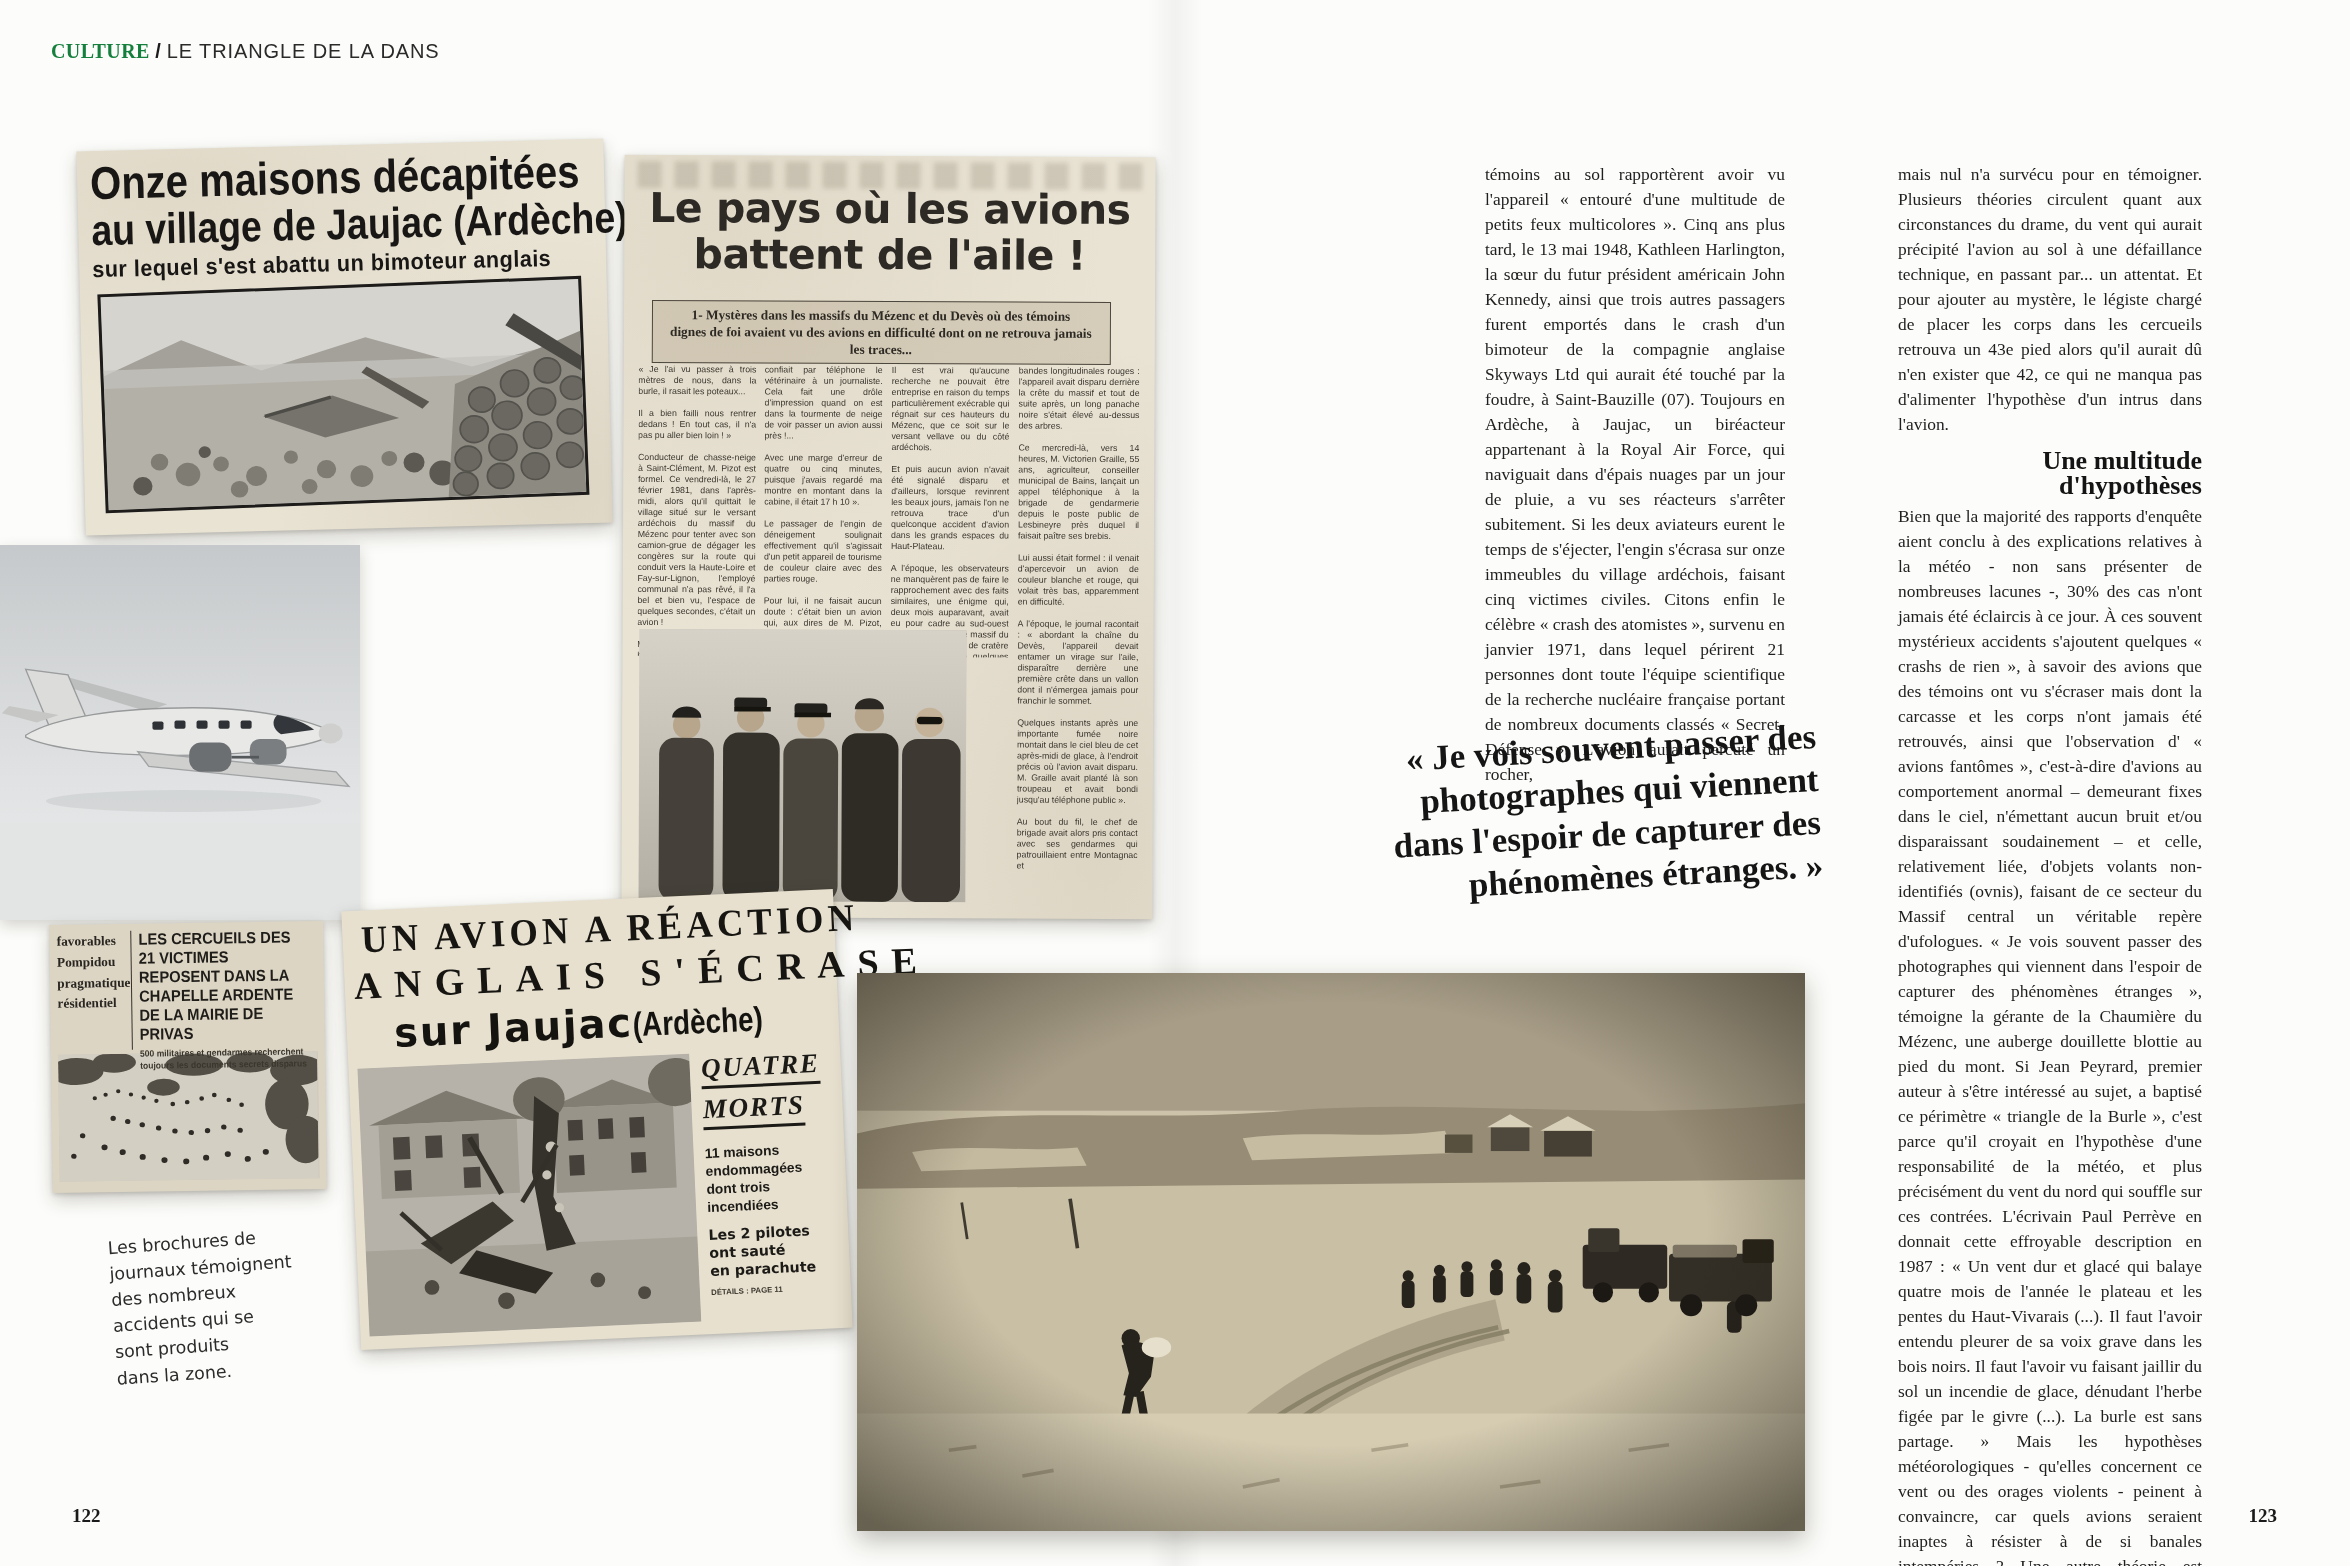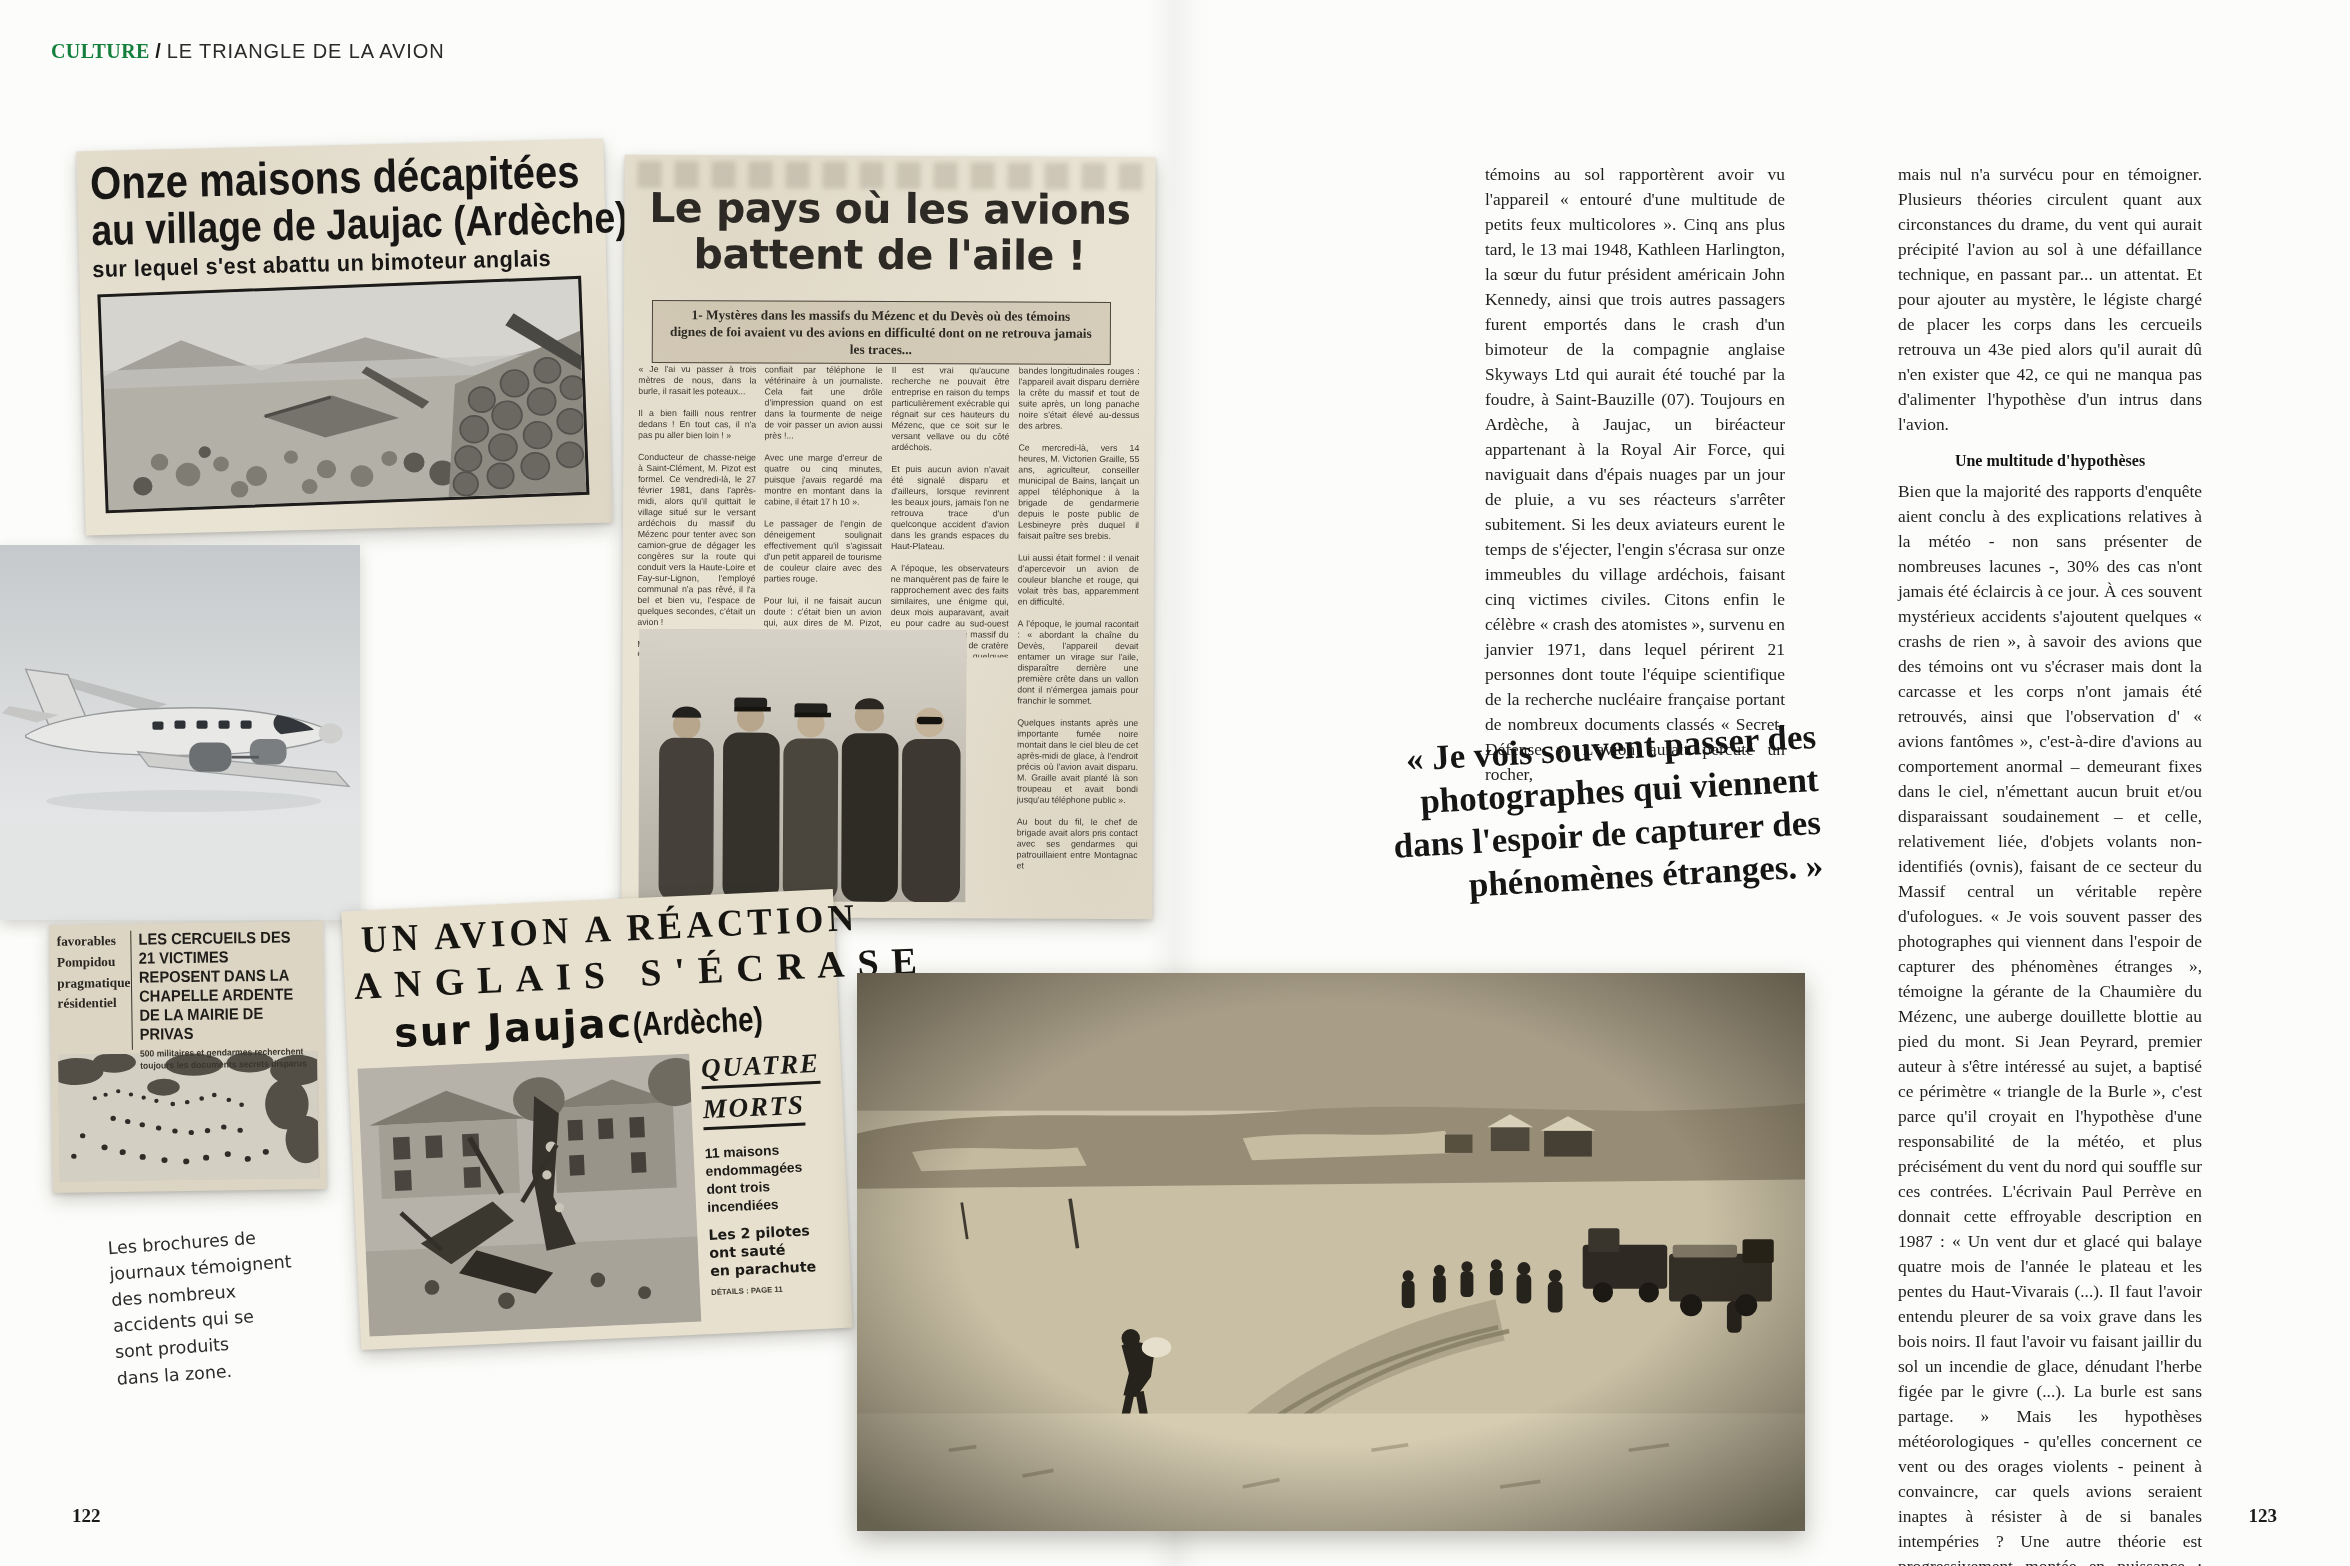--- a/index.html
+++ b/index.html
@@ -86,36 +86,36 @@
 
   
   .cap{position:absolute;font-family:"DejaVu Sans",sans-serif;color:#2b2b2b;}
   .capL{left:112px;top:1227px;width:230px;font-size:17.4px;line-height:1.5;transform:rotate(-4deg);}
   .capC{left:1281px;top:165px;width:197px;font-size:18.4px;line-height:1.45;}
 
   
   .acol{position:absolute;font-size:17.4px;line-height:25px;text-align:justify;color:#1f1f1f;}
   .a1{left:1485px;top:162px;width:300px;}
   .a2{left:1898px;top:162px;width:304px;}
-  .ahead{font-weight:bold;font-size:16px;margin:11px 0 5.5px;text-align:center;color:#141414;}
+  .ahead{font-weight:bold;font-size:26px;margin:11px 0 5.5px;text-align:right;color:#141414;}
   .quote{position:absolute;left:1240px;top:731px;width:580px;transform:rotate(-3.2deg);
          font-weight:bold;font-size:35px;line-height:43px;text-align:right;color:#151515;}
 
   .pageno{position:absolute;bottom:40px;font-weight:bold;font-size:19px;color:#1a1a1a;font-family:Liberation Serif, serif;}
   .pnL{left:72px;} .pnR{right:74px;}
 </style>
 </head>
 <body>
 
 <div class="spread">
 
   <div class="gutter"></div>
 
   <div class="kicker">
-    <span class="sec">CULTURE</span><span class="sep">/</span><span class="rest">LE TRIANGLE DE LA AVION</span>
+    <span class="sec">CULTURE</span><span class="sep">/</span><span class="rest">LE TRIANGLE DE LA DANS</span>
   </div>
 
   <div class="clip c1">
     <div class="hl">
       <span class="l1">Onze maisons décapitées</span>
       <span class="l2">au village de Jaujac (Ardèche)</span>
       <span class="l3">sur lequel s'est abattu un bimoteur anglais</span>
     </div>
     <div class="photo">
       <svg width="478" height="213" viewBox="0 0 545 255" preserveAspectRatio="none">

